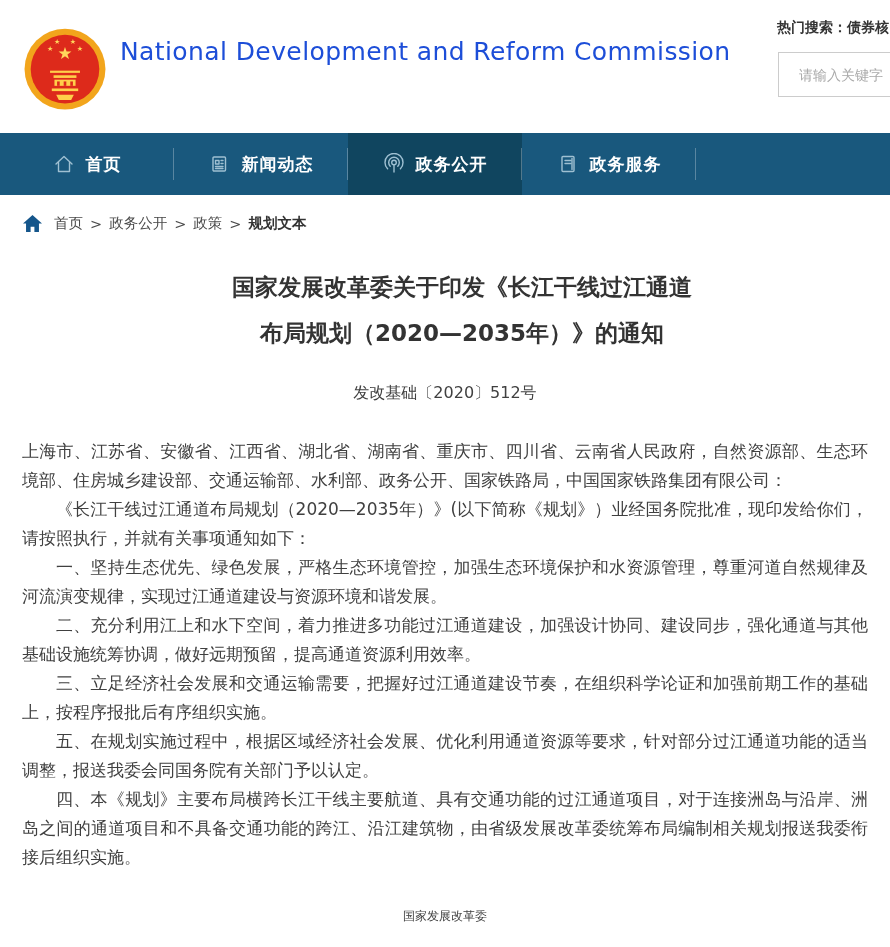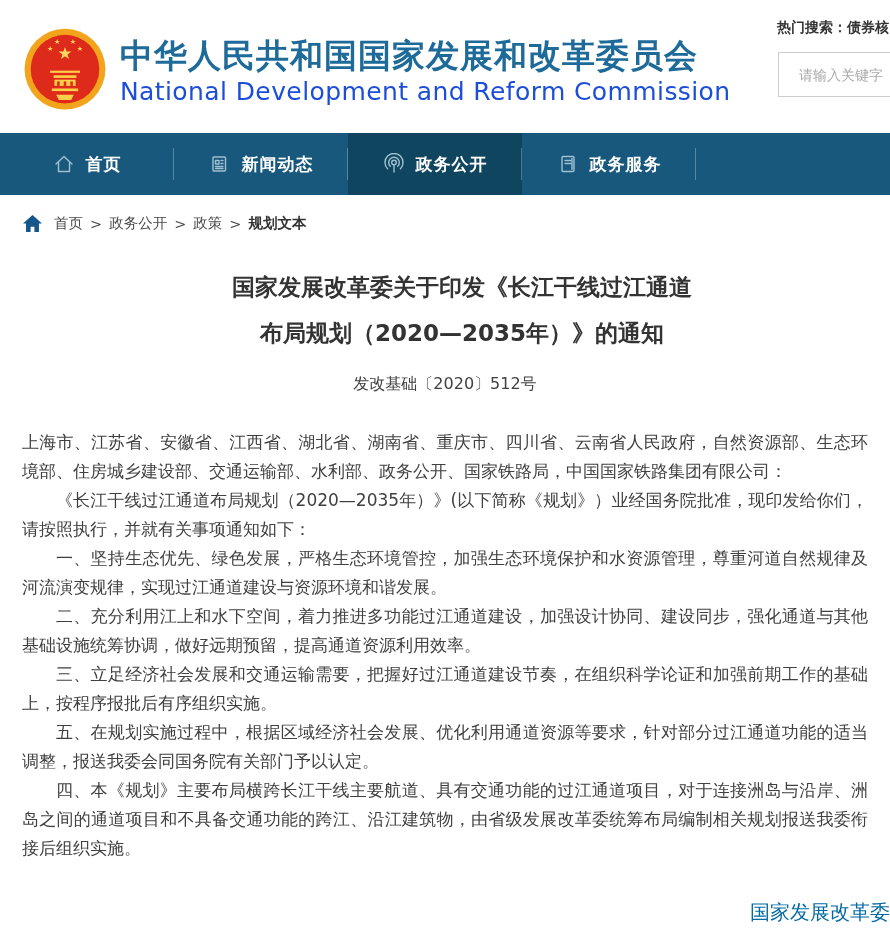--- a/index.html
+++ b/index.html
@@ -70,31 +70,31 @@
   .crumb { color:#4a4a4a; text-decoration:none; cursor:pointer; }
   .crumb-sep { color:#4a4a4a; }
   .crumb-current { font-weight:bold; color:#333; }
 
   
   .doc-title {
     margin-top:31px; text-align:center;
     font-size:23px; font-weight:bold; color:#333; line-height:46px;padding-left:34px;
   }
   .doc-number {
-    margin-top:18px; text-align:center;
+    margin-top:27px; text-align:center;
     font-size:16px; color:#404040;
   }
   .doc-body {
     margin:33px 22px 0 22px;
     font-size:17px; line-height:29px; color:#404040;
     text-align:justify;
   }
   .doc-body p { margin:0; }
   .doc-body p.indent { text-indent:2em; }
-  .signature { margin-top:36px; text-align:right; font-size:20px; color:#0369a1; }
+  .signature { margin-top:36px; text-align:center; font-size:12px; color:#404040; }
 </style>
 </head>
 <body>
 
 <div class="header">
 
   <svg class="emblem" viewBox="0 0 100 100">
     <circle cx="50" cy="49" r="46" fill="#f2a51c"></circle>
     <circle cx="50" cy="49" r="39" fill="#dd2a1b"></circle>
     <text x="50" y="37" font-size="19" fill="#ffd65c" text-anchor="middle">★</text>
@@ -106,21 +106,20 @@
     <rect x="37" y="56" width="26" height="3" fill="#ffcf4a"></rect>
     <path d="M38 61 h24 v7 h-24 z" fill="#ffcf4a"></path>
     <rect x="41" y="63" width="3" height="5" fill="#dd2a1b"></rect>
     <rect x="48.5" y="63" width="3" height="5" fill="#dd2a1b"></rect>
     <rect x="56" y="63" width="3" height="5" fill="#dd2a1b"></rect>
     <rect x="35" y="71" width="30" height="3" fill="#ffcf4a"></rect>
     <path d="M40 78 h20 l-3 6 h-14 z" fill="#ffcf4a"></path>
   </svg>
 
   <div class="brand">
-    <div class="brand-cn">中华人民共和国国家发展和改革委员会</div>
     <div class="brand-en">National Development and Reform Commission</div>
   </div>
 
   <div class="hot-search">热门搜索：债券核</div>
 
   <div class="search-box">
     <input type="text" placeholder="请输入关键字" style="">
   </div>
 </div>
 

